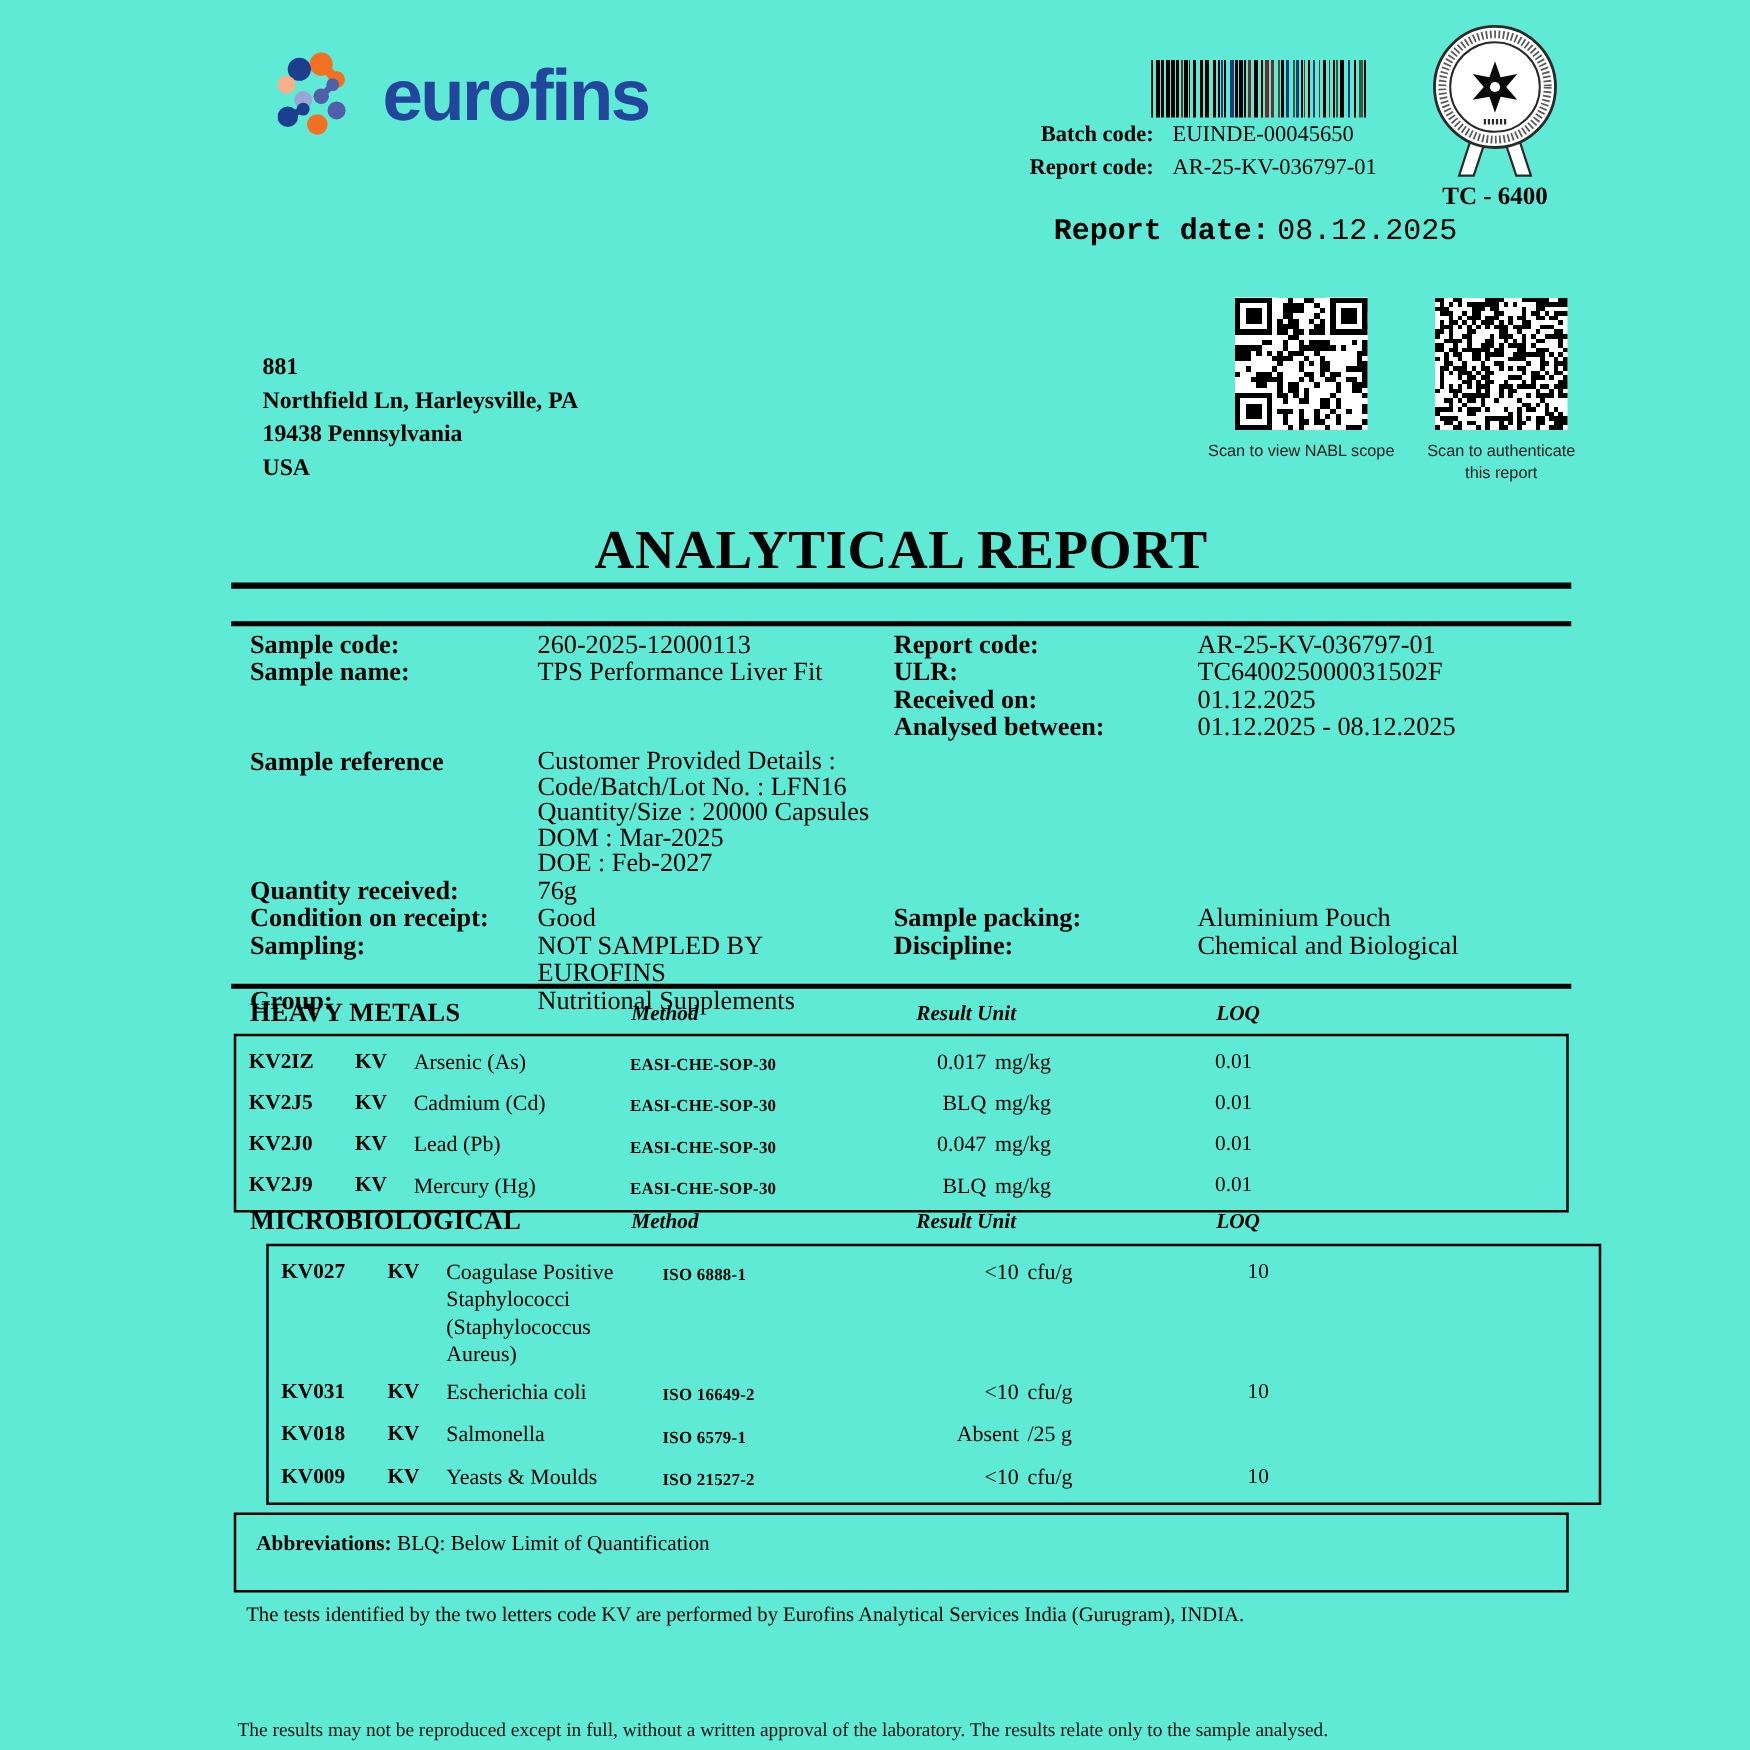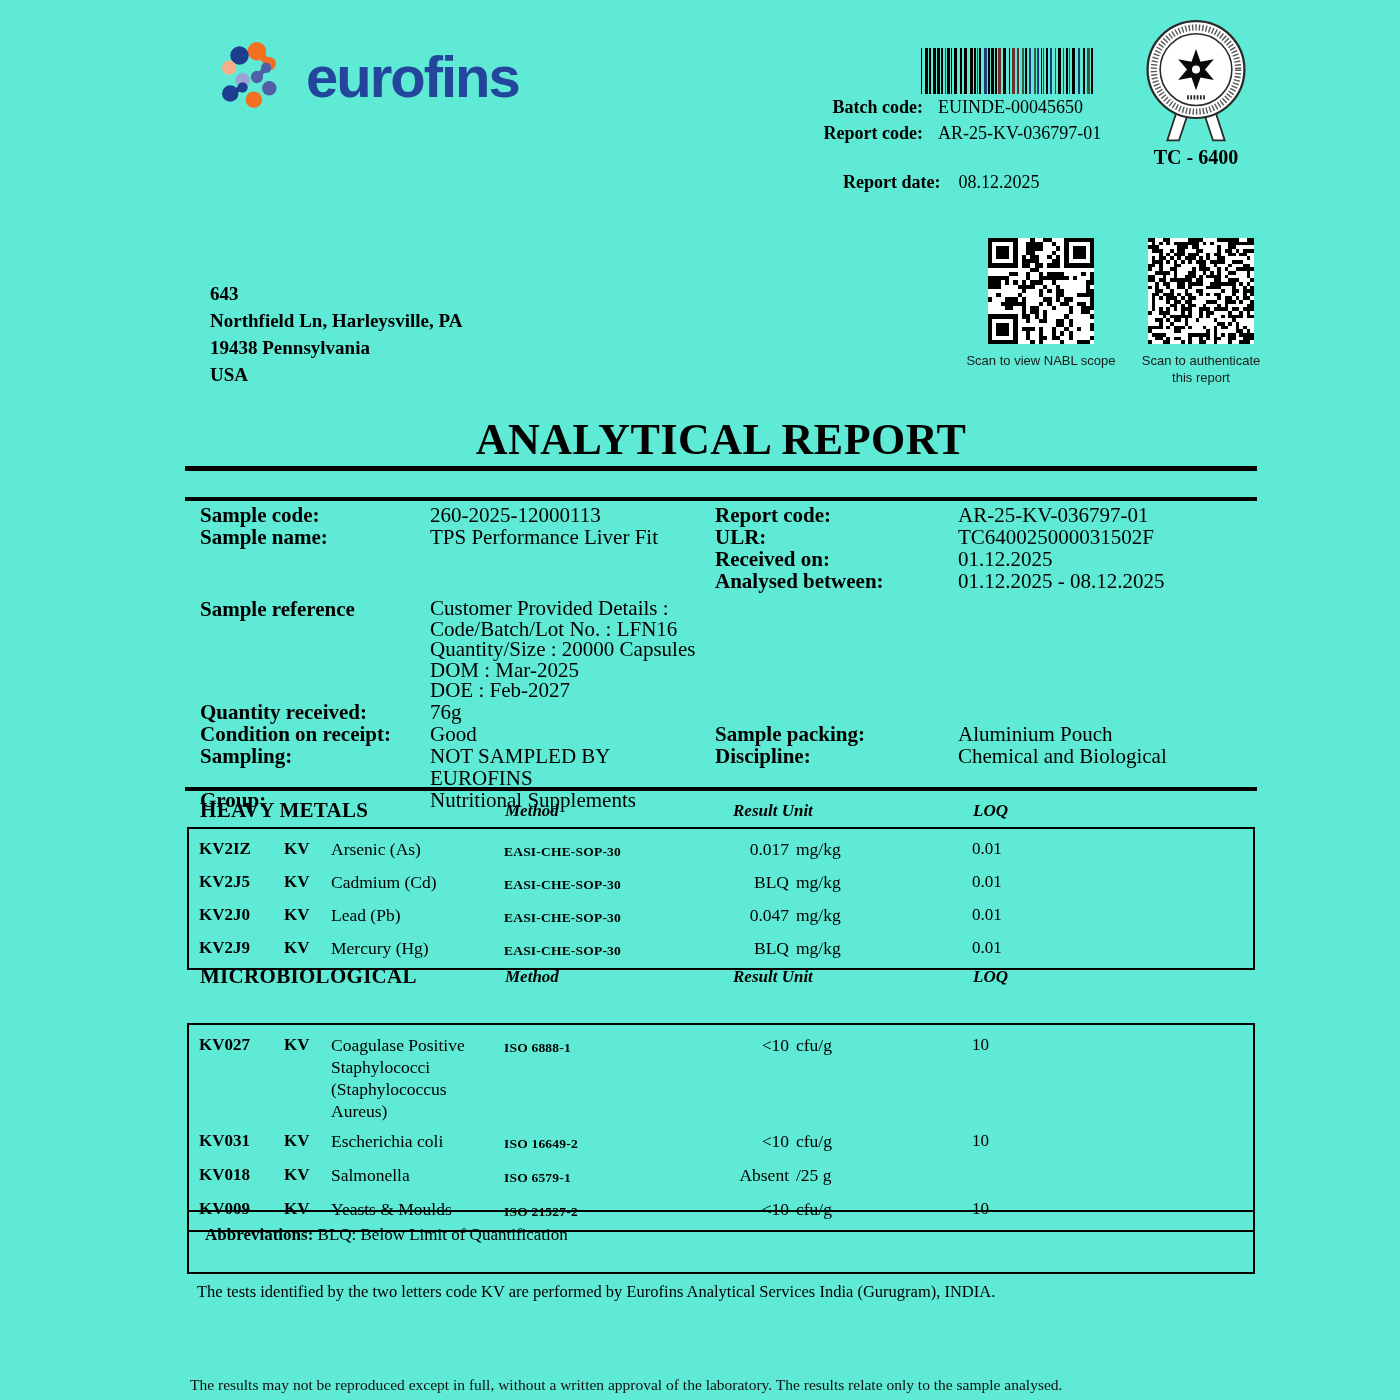--- a/index.html
+++ b/index.html
@@ -10,21 +10,21 @@
   .logo{position:absolute;left:222px;top:40px;display:flex;align-items:center;gap:10px;}
   .logo svg{width:74px;height:74px;}
   .wordmark{font-family:"Liberation Sans","DejaVu Sans",sans-serif;font-weight:700;
             font-size:58px;letter-spacing:-2px;color:#24459c;line-height:1;}
 
   .barcode{position:absolute;left:921px;top:48px;width:172px;height:46px;}
 
   .codes{position:absolute;left:795px;top:94px;display:grid;
          grid-template-columns:128px 210px;column-gap:15px;font-size:18px;line-height:26px;}
   .codes .lb{font-weight:bold;text-align:right;}
-  .report-date{position:absolute;left:843px;top:172px;font-size:18px;display:flex;gap:18px;}
+  .report-date{position:absolute;left:843px;top:172px;font-size:24px;display:flex;gap:6px;font-family:Liberation Mono, monospace;}
   .report-date .lb{font-weight:bold;}
 
   .seal{position:absolute;left:1138px;top:14px;width:116px;}
   .seal svg{width:116px;height:130px;display:block;}
   .tc-code{margin-top:2px;text-align:center;font-weight:bold;font-size:20px;}
 
   
   .address{position:absolute;left:210px;top:280px;font-size:19px;font-weight:bold;line-height:27px;}
   .qr{position:absolute;top:238px;width:150px;text-align:center;}
   .qr-left{left:966px;}
@@ -54,21 +54,21 @@
   .section-header .sec-title{position:absolute;left:15px;top:0;font-size:21px;font-weight:bold;letter-spacing:.3px;}
   .section-header .h-method{position:absolute;left:320px;top:3px;font-size:17px;font-weight:bold;font-style:italic;}
   .section-header .h-result{position:absolute;left:548px;top:3px;font-size:17px;font-weight:bold;font-style:italic;}
   .section-header .h-loq{position:absolute;left:788px;top:3px;font-size:17px;font-weight:bold;font-style:italic;}
   .hm-header{top:798px;}
   .micro-header{top:964px;font-family:Liberation Serif, serif;}
 
   .results-box{position:absolute;left:187px;width:1068px;border:2.5px solid #000;
                box-sizing:border-box;padding:2px 0 5px 10px;}
   .hm-box{top:827px;}
-  .micro-box{top:1023px;}
+  .micro-box{top:995px;margin-left:26px;}
   .t-row{display:grid;grid-template-columns:85px 47px 173px 165px 120px 183px 1fr;
          align-items:start;padding-top:7px;font-size:17.5px;line-height:22px;}
   .hm-box .t-row{height:33px;box-sizing:border-box;}
   .micro-box .t-row{min-height:34px;box-sizing:border-box;}
   .micro-box .t-row.tall{min-height:96px;}
   .c-code,.c-lab{font-weight:bold;font-size:17px;}
   .c-method{font-size:13.5px;font-weight:600;letter-spacing:.2px;padding-top:3px;}
   .c-result{text-align:right;}
   .c-unit{padding-left:7px;}
   .c-loq{font-size:17px;}
@@ -169,21 +169,21 @@
       <circle cx="60" cy="62" r="40" fill="#fff" stroke="#2a2a2a" stroke-width="1.8"></circle>
       <circle cx="60" cy="62" r="47" fill="none" stroke="#5a5a5a" stroke-width="7" stroke-dasharray="1.6 2.2"></circle>
       <polygon fill="#0a0a0a" points="60,39 65,53.3 79.9,50.5 70,62 79.9,73.5 65,70.7 60,85 55,70.7 40.1,73.5 50,62 40.1,50.5 55,53.3"></polygon>
       <circle cx="60" cy="62" r="4.5" fill="#fff"></circle>
       <line x1="50" y1="93" x2="70" y2="93" stroke="#2a2a2a" stroke-width="5" stroke-dasharray="2 1.6"></line>
     </svg>
     <div class="tc-code">TC - 6400</div>
   </div>
 
   <div class="address">
-    <div>643</div>
+    <div>881</div>
     <div>Northfield Ln, Harleysville, PA</div>
     <div>19438 Pennsylvania</div>
     <div>USA</div>
   </div>
 
   <div class="qr qr-left">
     <div class="qr-box" id="qr1"><svg viewBox="0 0 25 25" width="100%" height="100%" shape-rendering="crispEdges" fill="#000">
           <rect width="25" height="25" fill="#fff"></rect>
           <rect x="1" y="0" width="1" height="1"></rect>
           <rect x="4" y="0" width="1" height="1"></rect>

